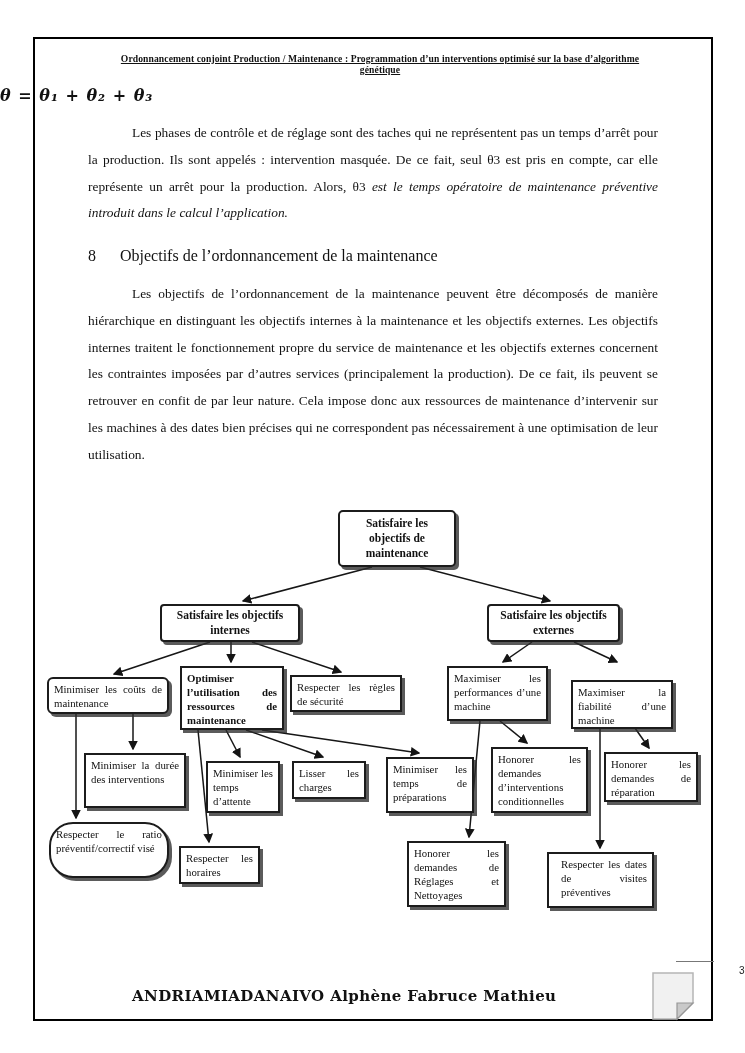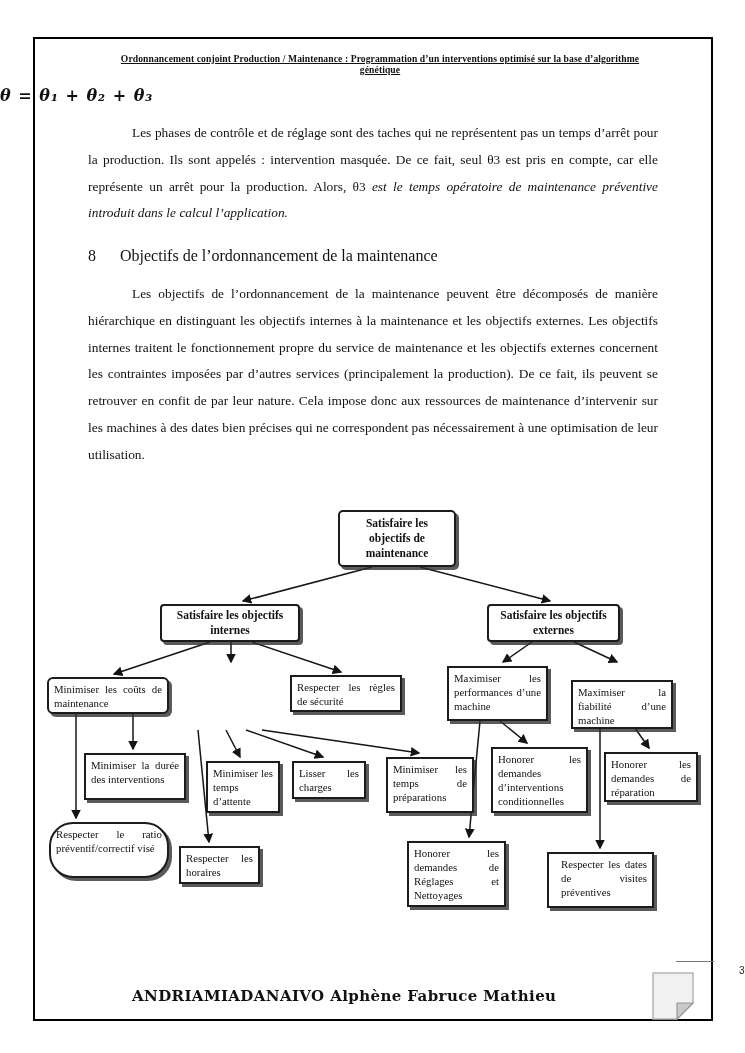--- a/index.html
+++ b/index.html
@@ -134,25 +134,26 @@
         <line x1="630" y1="216" x2="649" y2="243" marker-end="url(#ah)"></line>
         <line x1="600" y1="216" x2="600" y2="343" marker-end="url(#ah)"></line>
       </g>
     </svg>
 
     <div class="node c b r6" style="left:338px;top:5px;width:118px;height:57px;">Satisfaire les objectifs de maintenance</div>
     <div class="node c b r4" style="left:160px;top:99px;width:140px;height:38px;">Satisfaire les objectifs internes</div>
     <div class="node c b r4" style="left:487px;top:99px;width:133px;height:38px;">Satisfaire les objectifs externes</div>
 
     <div class="node" style="left:47px;top:172px;width:122px;height:37px;border-radius:6px;">Minimiser les coûts de maintenance</div>
+    <div class="node b" style="left:180px;top:161px;width:104px;height:64px;">Optimiser l’utilisation des ressources de maintenance</div>
     <div class="node" style="left:290px;top:170px;width:112px;height:37px;">Respecter les règles de sécurité</div>
     <div class="node" style="left:447px;top:161px;width:101px;height:55px;">Maximiser les performances d’une machine</div>
     <div class="node" style="left:571px;top:175px;width:102px;height:49px;">Maximiser la fiabilité d’une machine</div>
 
-    <div class="node" style="left:84px;top:248px;width:102px;height:47px;">Minimiser la durée des interventions</div>
+    <div class="node" style="left:84px;top:248px;width:102px;height:55px;">Minimiser la durée des interventions</div>
     <div class="node" style="left:206px;top:256px;width:74px;height:52px;">Minimiser les temps d’attente</div>
     <div class="node" style="left:292px;top:256px;width:74px;height:38px;">Lisser les charges</div>
     <div class="node" style="left:386px;top:252px;width:88px;height:56px;">Minimiser les temps de préparations</div>
     <div class="node" style="left:491px;top:242px;width:97px;height:66px;">Honorer les demandes d’interventions conditionnelles</div>
     <div class="node" style="left:604px;top:247px;width:94px;height:50px;">Honorer les demandes de réparation</div>
 
     <div class="node" style="left:49px;top:317px;width:120px;height:56px;border-radius:24px;">Respecter le ratio préventif/correctif visé</div>
     <div class="node" style="left:179px;top:341px;width:81px;height:38px;">Respecter les horaires</div>
     <div class="node" style="left:407px;top:336px;width:99px;height:66px;">Honorer les demandes de Réglages et Nettoyages</div>
     <div class="node" style="left:547px;top:347px;width:107px;height:56px;padding-left:12px;">Respecter les dates de visites préventives</div>

